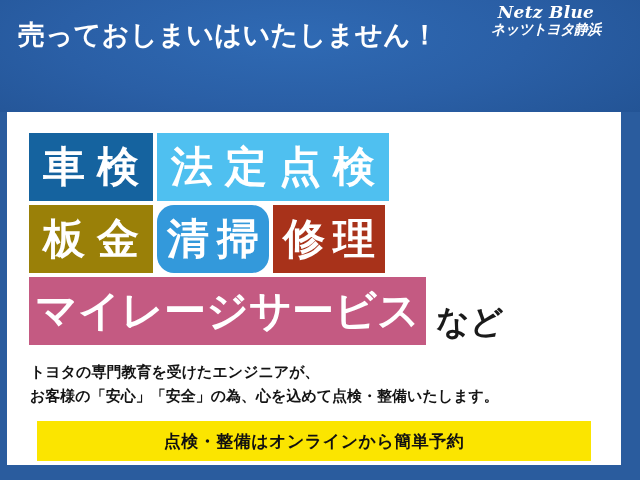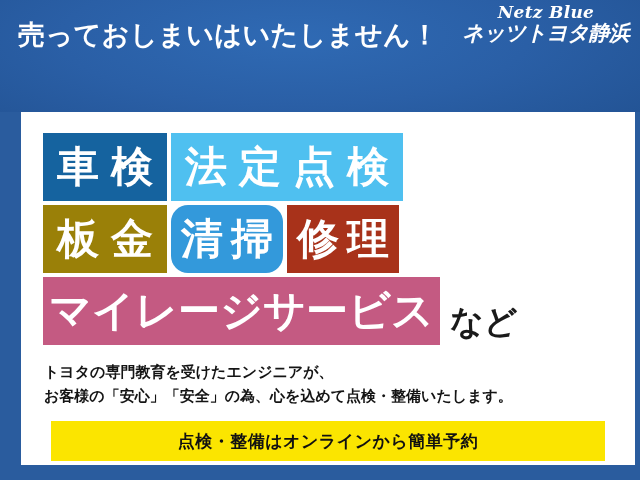--- a/index.html
+++ b/index.html
@@ -67,33 +67,33 @@
     font-family: "DejaVu Serif", "Liberation Serif", serif;
     font-size: 17px;
     font-weight: 700;
     font-style: italic;
     color: #ffffff;
     letter-spacing: 0.3px;
     line-height: 1.05;
     white-space: nowrap;
   }
   .logo-jp {
-    font-size: 21px;
+    font-size: 14px;
     font-weight: 700;
     font-style: italic;
     color: #ffffff;
     letter-spacing: -0.5px;
     line-height: 1.12;
     white-space: nowrap;
   }
 
   
   #panel {
     position: absolute;
-    left: 21px;
+    left: 7px;
     top: 112px;
     width: 614px;
     height: 353px;
     background: #ffffff;
     overflow: hidden;
   }
 
   
   #tags {
     position: absolute;

